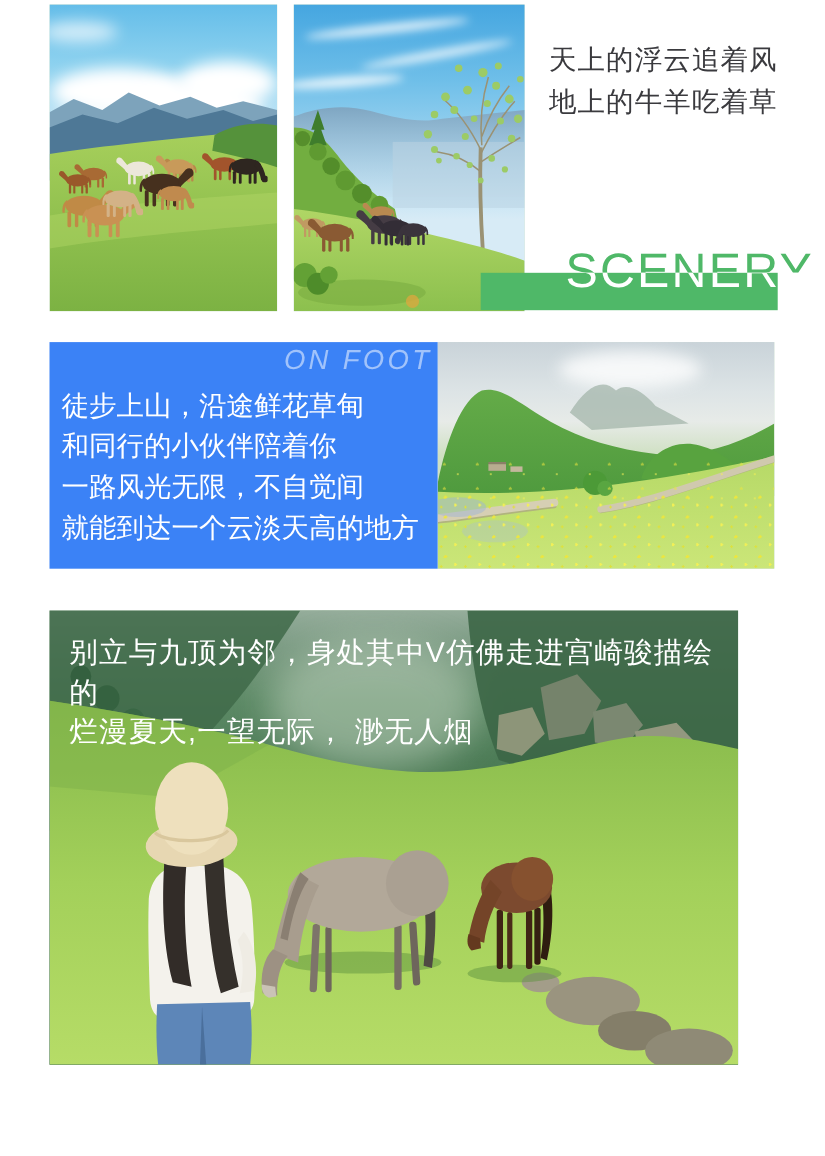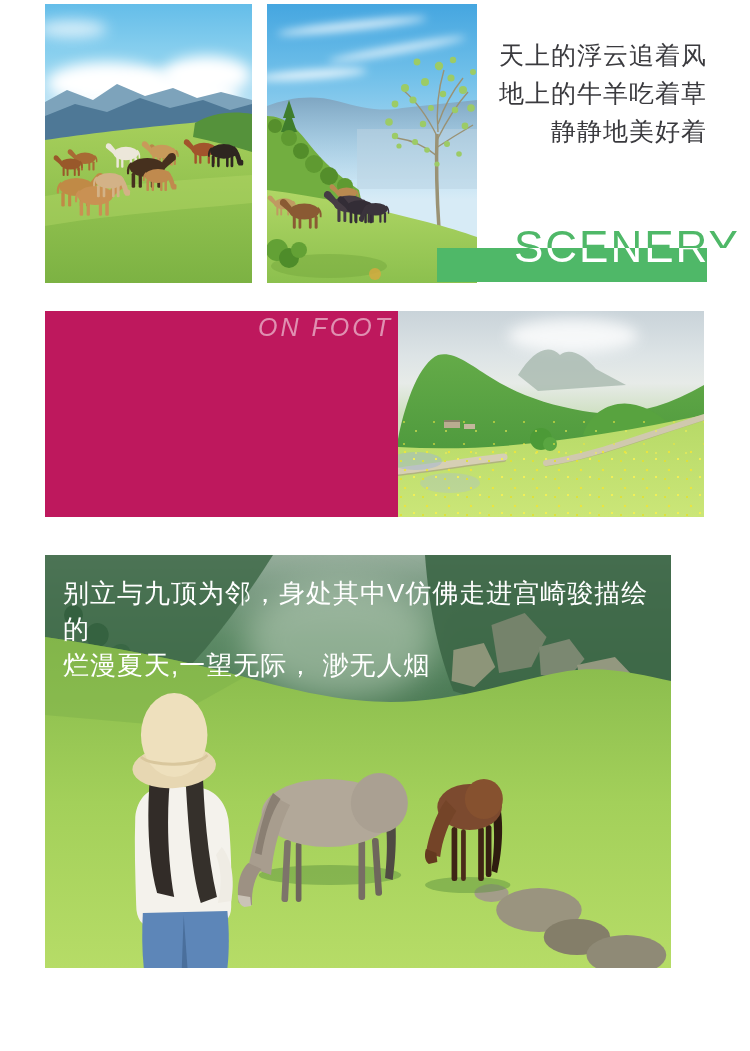--- a/index.html
+++ b/index.html
@@ -18,21 +18,21 @@
 
   .poem{position:absolute;top:36px;right:43px;text-align:right;font-size:25px;line-height:38px;
         color:#3a3a3e;font-weight:500;letter-spacing:1px;}
   .scenery-bar{position:absolute;left:437px;top:248px;width:270px;height:34px;background:#4fb868;z-index:2;}
   .scenery-text{position:absolute;left:514px;top:224px;height:46px;line-height:46px;font-size:44px;
         font-weight:200;letter-spacing:2px;white-space:nowrap;z-index:3;}
   .scenery-top{color:#4fb868;clip-path:inset(0 0 calc(100% - 24px) 0);}
   .scenery-bottom{color:#ffffff;clip-path:inset(24px 0 0 0);}
 
   
-  .green-card{position:absolute;left:45px;top:311px;width:353px;height:206px;background:#be185d;}
+  .green-card{position:absolute;left:45px;top:311px;width:353px;height:206px;background:#3b82f6;}
   .onfoot-label{position:absolute;top:2px;right:5px;font-size:25px;font-style:italic;font-weight:300;
         letter-spacing:3px;color:rgba(255,255,255,.52);}
   .onfoot-lines{position:absolute;left:11px;top:40px;font-size:25px;line-height:37px;color:#fff;font-weight:400;}
   .ph3{left:398px;top:311px;width:306px;height:206px;}
   .sky3{position:absolute;inset:0;background:linear-gradient(180deg,#c9d3d9 0%,#dde4e6 22%,#e7ebe8 35%,#cfe0c2 50%);}
   .flowers-dense{position:absolute;left:0;right:0;bottom:0;height:70px;opacity:.95;
      background-image:radial-gradient(circle 2.2px at 7px 5px,#ece63f 70%,transparent 72%),
                       radial-gradient(circle 1.8px at 16px 12px,#f4f056 70%,transparent 72%),
                       radial-gradient(circle 1.6px at 3px 14px,#dfe13a 70%,transparent 72%);
      background-size:22px 18px;}
@@ -198,31 +198,36 @@
           <use href="#beast" transform="translate(56,188) scale(1.2)" fill="#453c44"></use>
           <use href="#beast" transform="translate(70,193) scale(1.05)" fill="#332d36"></use>
           <use href="#beastg" transform="translate(88,198) scale(0.9)" fill="#3a333c"></use>
         </g>
       </svg>
     </div>
 
     <div class="poem">
       <div>天上的浮云追着风</div>
       <div>地上的牛羊吃着草</div>
-      <div>静静地美好着</div>
     </div>
 
     <div class="scenery-bar"></div>
     <div class="scenery-text scenery-top">SCENERY</div>
     <div class="scenery-text scenery-bottom">SCENERY</div>
   </section>
 
   <section>
     <div class="green-card">
       <div class="onfoot-label">ON FOOT</div>
+      <div class="onfoot-lines">
+        <div>徒步上山，沿途鲜花草甸</div>
+        <div>和同行的小伙伴陪着你</div>
+        <div>一路风光无限，不自觉间</div>
+        <div>就能到达一个云淡天高的地方</div>
+      </div>
     </div>
 
     <div class="ph ph3">
       <div class="sky3"></div>
       <div class="cloud" style="left:110px;top:8px;width:130px;height:34px;opacity:.8"></div>
       <svg viewBox="0 0 306 206" preserveAspectRatio="none">
         <defs>
           <linearGradient id="m3" x1="0" y1="0" x2="0" y2="1">
             <stop offset="0" stop-color="#64ab48"></stop>
               <stop offset="1" stop-color="#4f9a3e"></stop>

